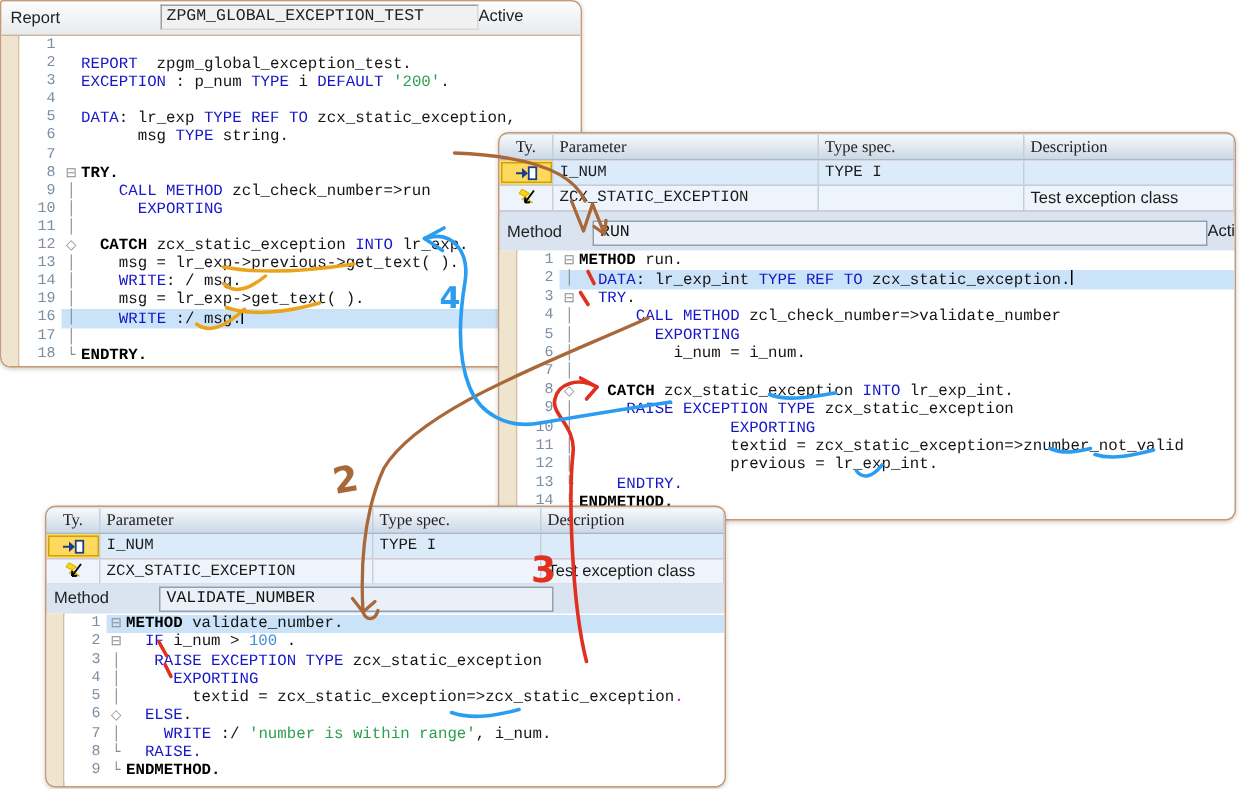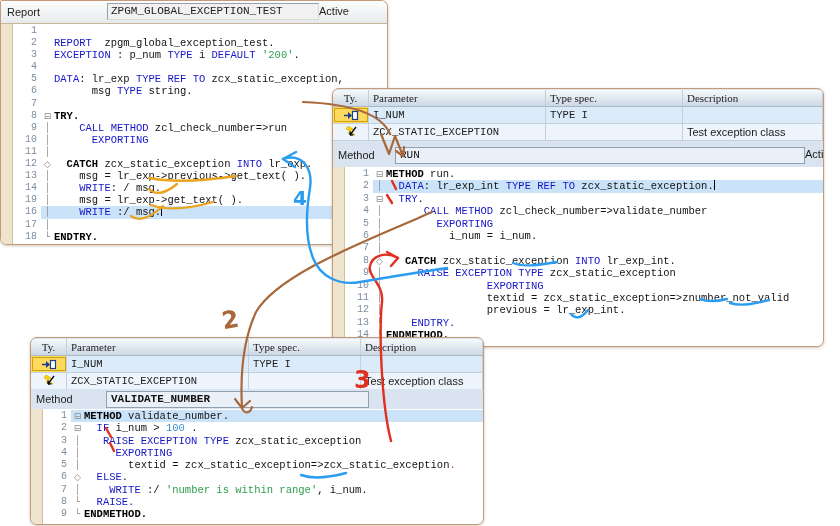--- a/index.html
+++ b/index.html
@@ -38,21 +38,21 @@
   .tcell.mono{font-family:"Liberation Mono",monospace;font-size:10.5px;}
   .ty-sel{background:#ffd95e !important;outline:1px solid #c9a40a;outline-offset:-2px;}
 
   
   .mrow{position:absolute;left:0;right:0;height:20px;background:#d9e4f0;
         display:flex;align-items:center;}
   #w2 .mrow{top:56px;} #w3 .mrow{top:51px;}
   .m-label{margin-left:5px;color:#222;}
   .m-input{position:absolute;top:2px;height:15px;background:#e9f0f8;border:1px solid #8fa0b0;
     font-family:"Liberation Mono",monospace;font-size:11px;line-height:15px;padding:0 4px;color:#111;}
-  #w2 .m-input{left:62px;width:400px;} #w3 .m-input{left:75px;width:253px;font-weight:bold;}
+  #w2 .m-input{left:62px;width:400px;} #w3 .m-input{left:75px;width:253px;}
   #w2 .m-status{position:absolute;left:472px;top:3px;white-space:nowrap;}
 
   
   .editor{position:absolute;left:0;right:0;bottom:0;background:#fff;}
   #w1 .editor{top:23px;--lh:12.1px;}
   #w2 .editor{top:78px;--lh:12.4px;}
   #w3 .editor{top:71px;--lh:12.3px;}
   .gutterbar{position:absolute;left:0;top:0;bottom:0;width:11px;background:#efe4cd;border-right:1px solid #d4c09a;}
   .lines{position:absolute;left:12px;top:1px;right:0;}
   .ln{display:flex;height:var(--lh);line-height:var(--lh);white-space:pre;

